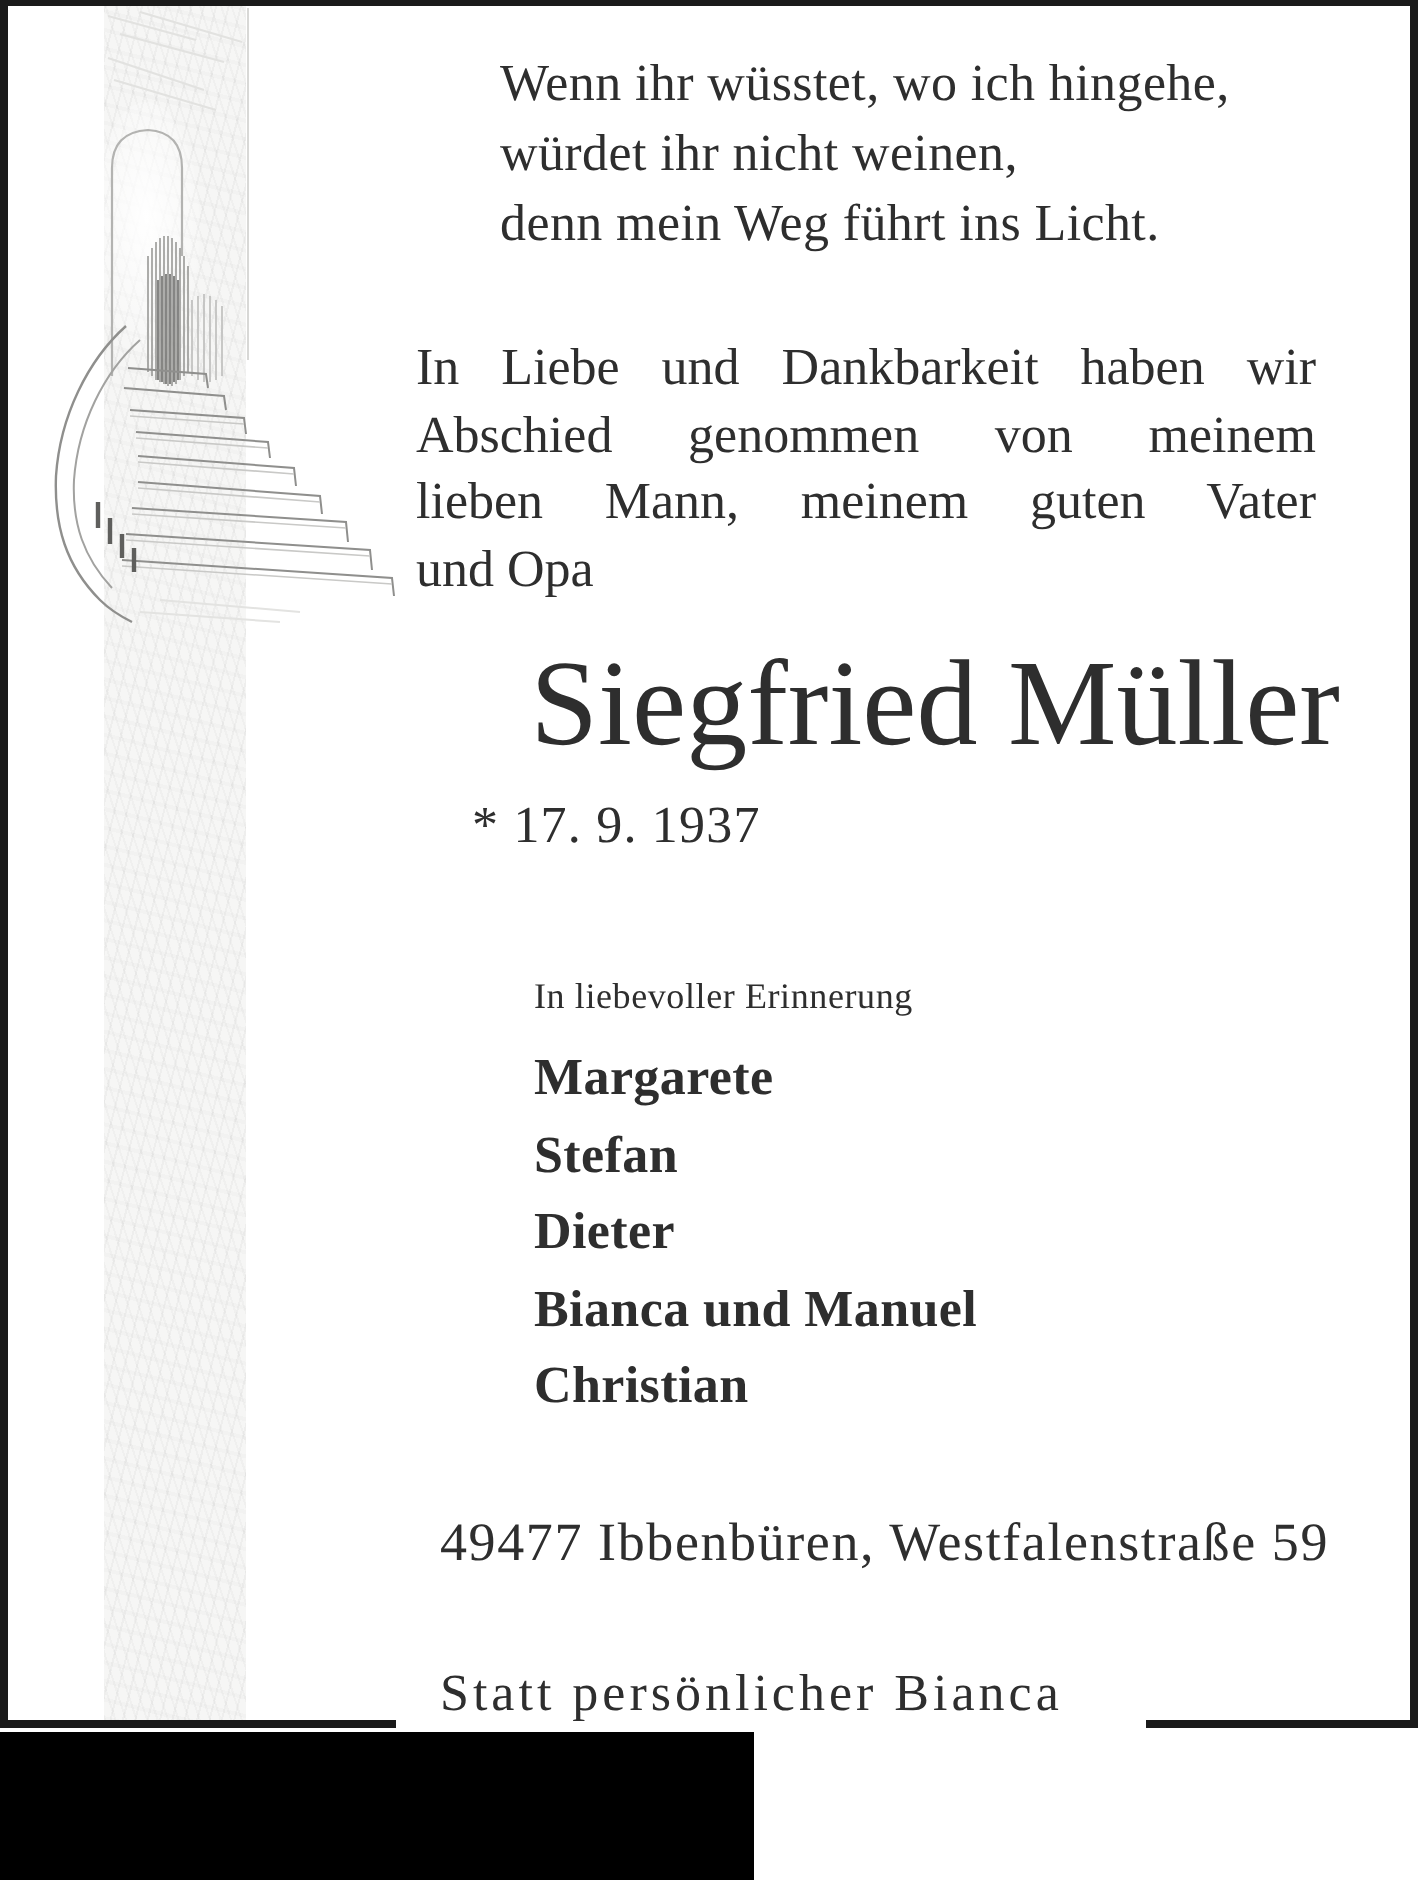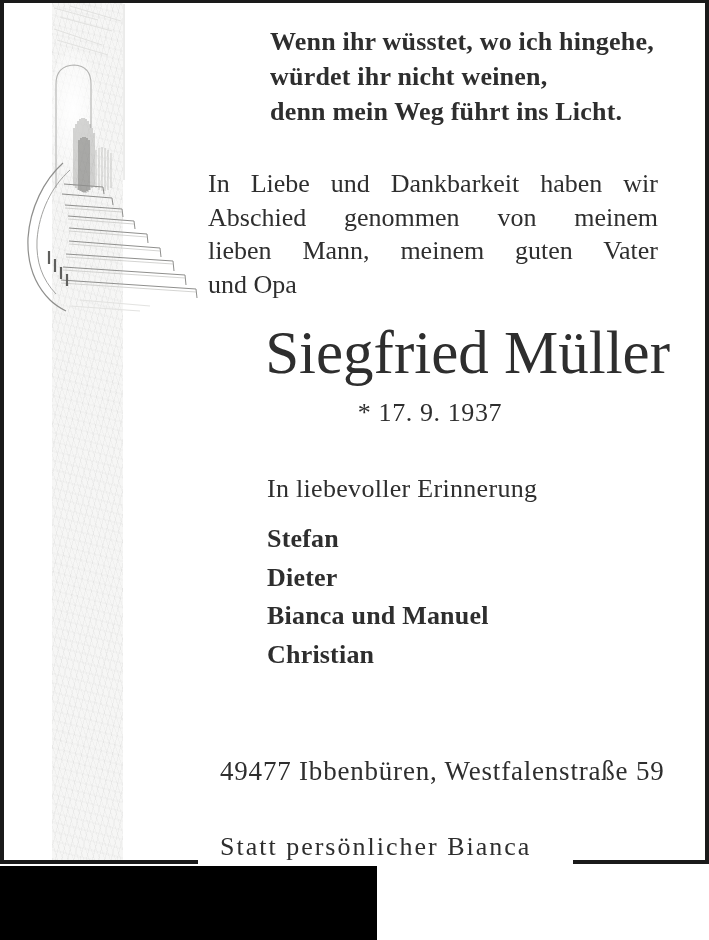--- a/index.html
+++ b/index.html
@@ -26,28 +26,28 @@
     position: absolute; left: 52px; top: 3px; width: 71px; height: 857px;
     background:
       repeating-linear-gradient(104deg, rgba(90,90,90,0.05) 0 1px, transparent 1px 6px),
       repeating-linear-gradient(72deg, rgba(90,90,90,0.04) 0 1px, transparent 1px 5px),
       repeating-linear-gradient(14deg, rgba(120,120,120,0.03) 0 2px, transparent 2px 9px),
       #f6f6f5;
   }
   #artwork { position: absolute; left: 0; top: 0; width: 210px; height: 312px; }
   
   .txt { position: absolute; white-space: nowrap; }
-  #verse { left: 270px; top: 24px; font-size: 26px; line-height: 35px; letter-spacing: 0.2px; font-weight: bold; }
+  #verse { left: 250px; top: 24px; font-size: 26px; line-height: 35px; letter-spacing: 0.2px; }
   #intro { left: 208px; top: 167px; width: 450px; font-size: 26px; line-height: 33.5px; white-space: normal; }
   #intro .jline { text-align: justify; text-align-last: justify; }
   #intro .lline { text-align: left; }
   #name  { left: 220px; top: 322px; width: 450px; text-align: right; font-size: 61px; line-height: 1; }
-  #dates { left: 205px; top: 398px; width: 450px; display: flex; justify-content: center; gap: 55px;
+  #dates { left: 236px; top: 398px; width: 450px; display: flex; gap: 55px;
            font-size: 26px; letter-spacing: 0.6px; }
-  #remember { left: 267px; top: 474px; font-size: 26px; letter-spacing: 0.3px; }
+  #remember { left: 267px; top: 488px; font-size: 18px; letter-spacing: 0.3px; }
   #mourners { left: 267px; top: 520px; font-size: 26px; line-height: 38.5px; font-weight: bold; letter-spacing: 0.2px; }
   #address  { left: 220px; top: 756px; font-size: 27px; letter-spacing: 0.8px; }
   #closing  { left: 220px; top: 832px; font-size: 26px; letter-spacing: 2px; }
 </style>
 </head>
 <body>
 
 <div id="page">
 
   <div id="strip"></div>
@@ -109,20 +109,21 @@
 
   <div id="name" class="txt">Siegfried Müller</div>
 
   <div id="dates" class="txt">
     <span>* 17. 9. 1937</span>
   </div>
 
   <div id="remember" class="txt">In liebevoller Erinnerung</div>
 
   <div id="mourners" class="txt">
+    <div>Margarete</div>
     <div>Stefan</div>
     <div>Dieter</div>
     <div>Bianca und Manuel</div>
     <div>Christian</div>
   </div>
 
   <div id="address" class="txt">49477 Ibbenbüren, Westfalenstraße 59</div>
 
   <div id="closing" class="txt">Statt persönlicher Bianca</div>
 

